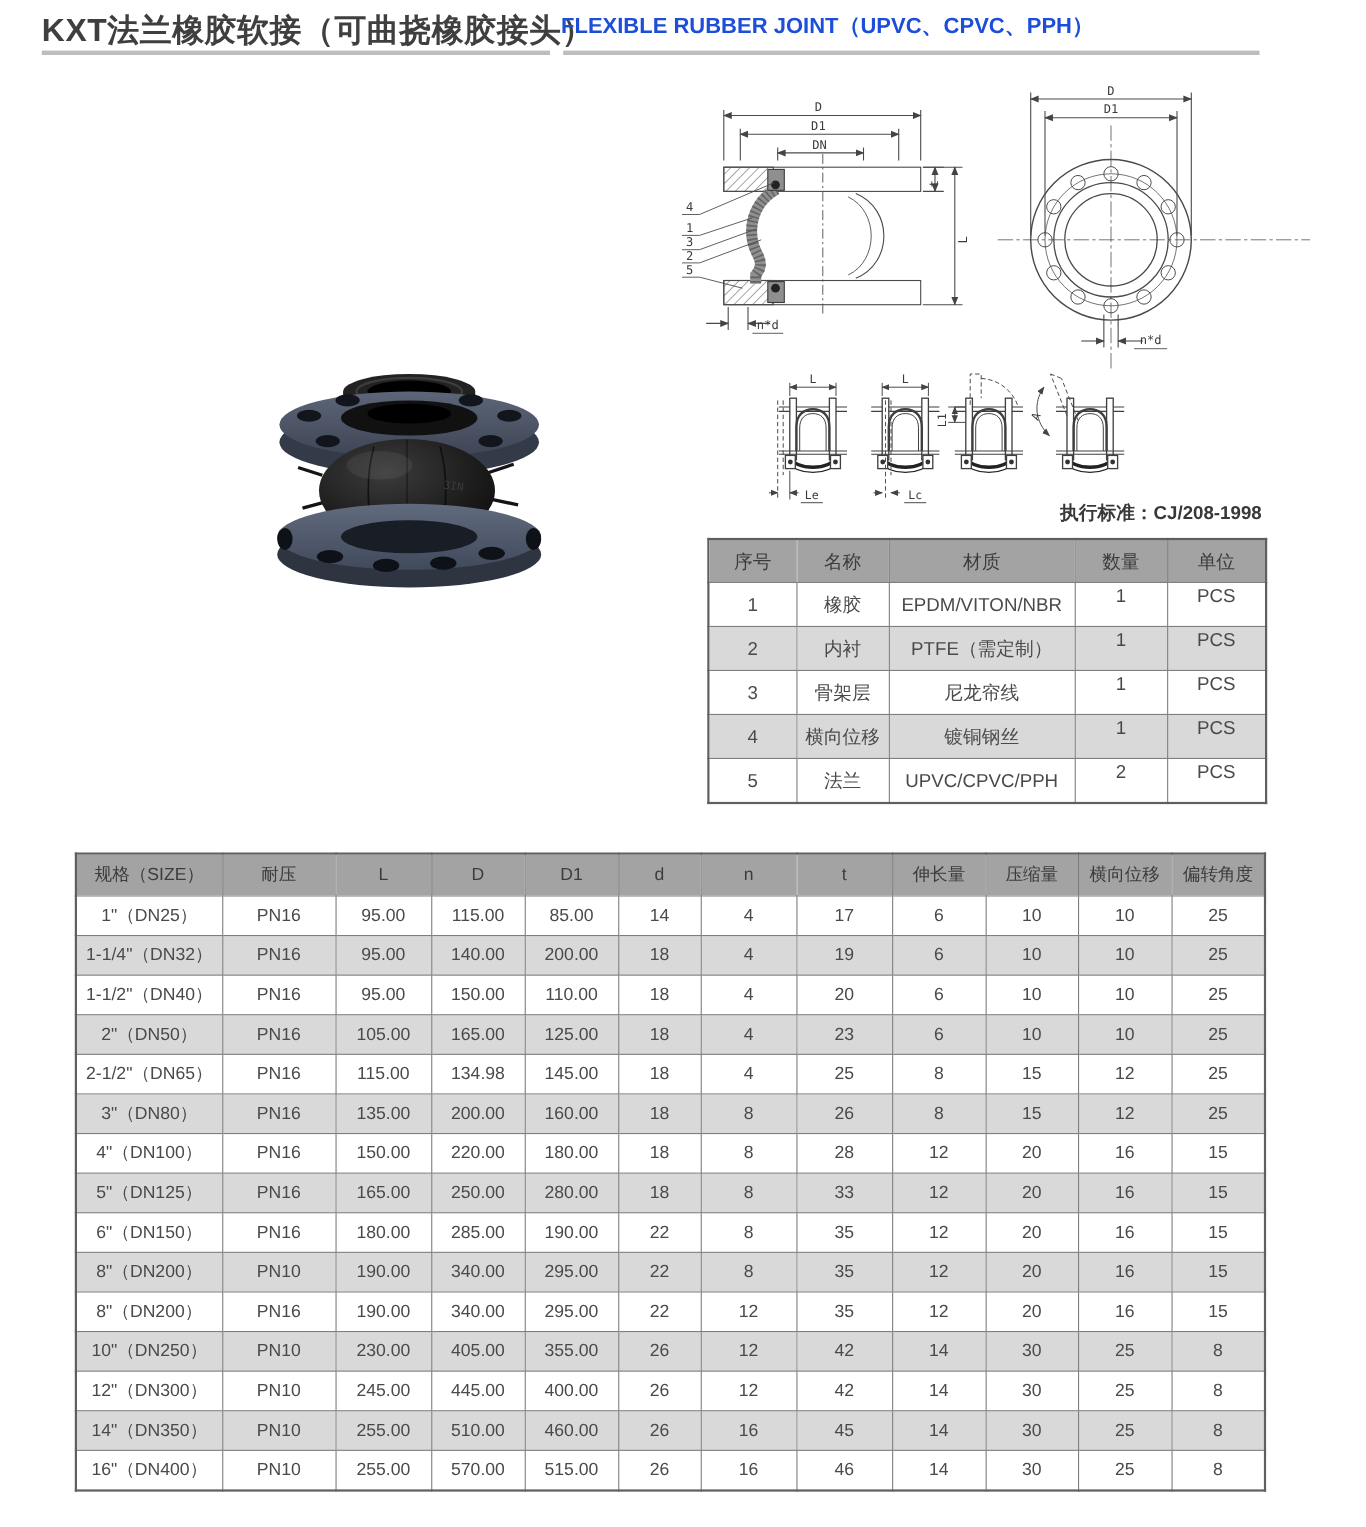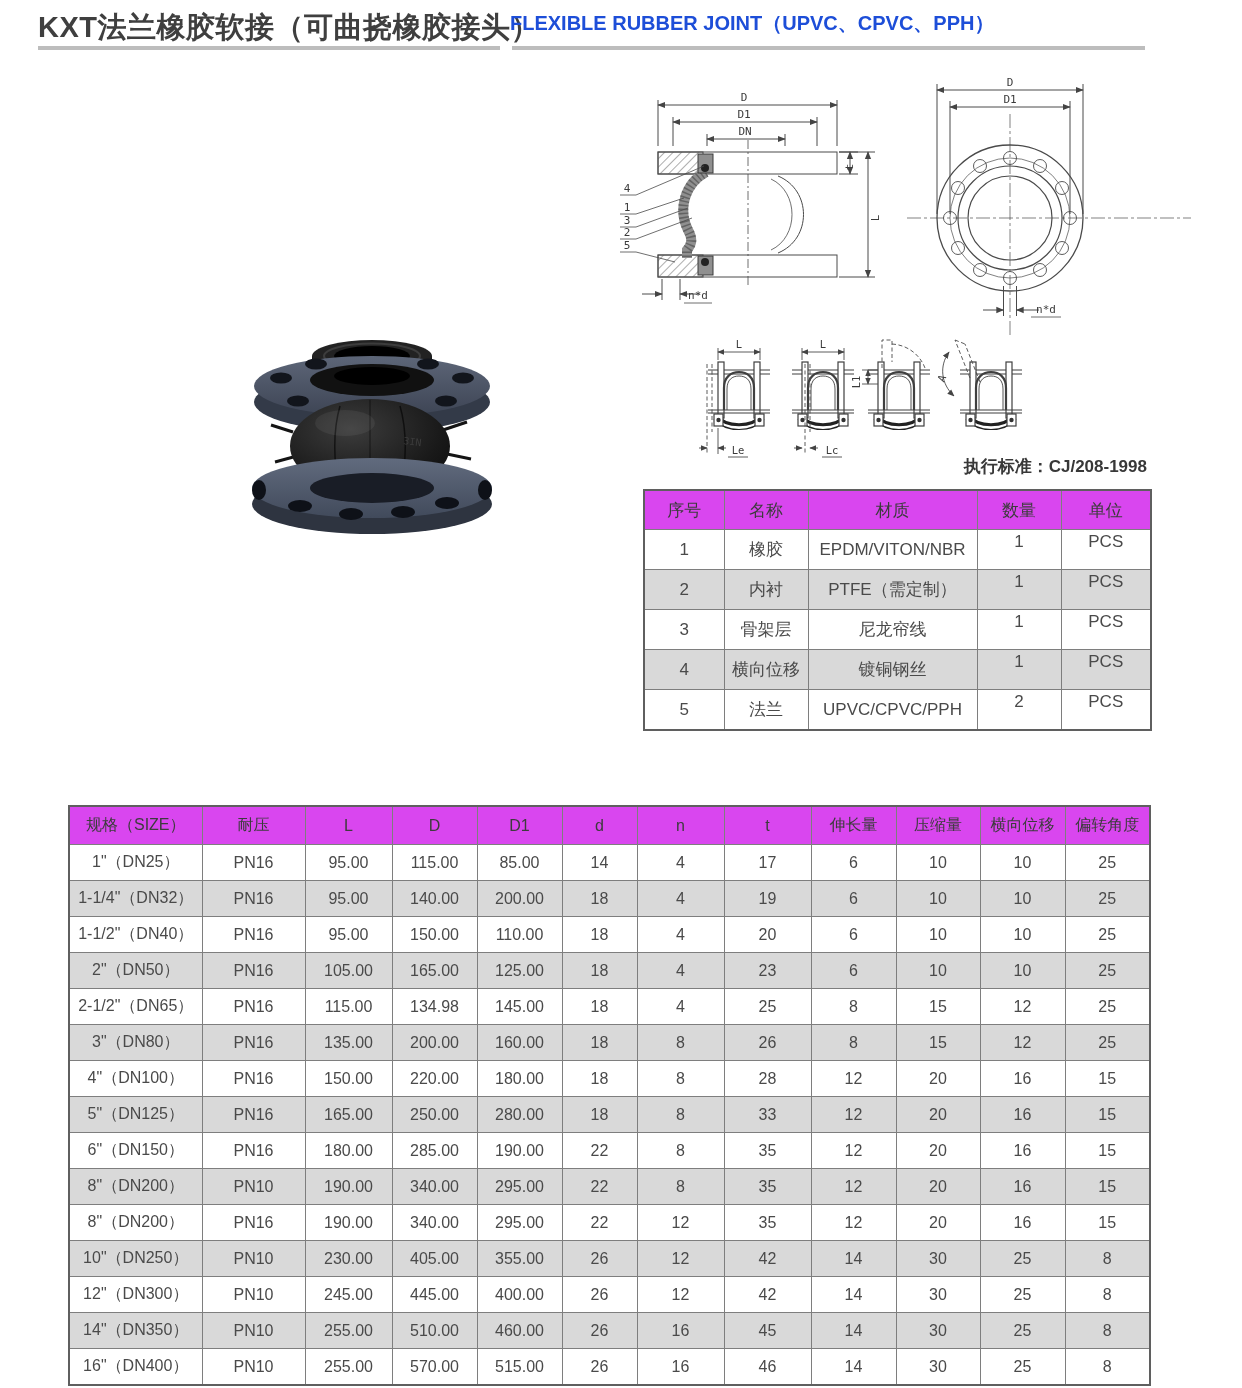--- a/index.html
+++ b/index.html
@@ -12,27 +12,27 @@
   .title-cn{position:absolute;left:38px;top:8px;font-size:29px;font-weight:bold;color:#3f3f3f;white-space:nowrap;letter-spacing:0.5px;}
   .title-en{position:absolute;left:510px;top:10px;font-size:20px;font-weight:bold;color:#1d4ed8;white-space:nowrap;}
   .rule{position:absolute;top:46px;height:4px;background:#bdbdbd;}
   .rule.left{left:38px;width:462px;}
   .rule.right{left:512px;width:633px;}
   
   .standard-note{position:absolute;top:455px;right:95px;font-size:17px;font-weight:bold;color:#383838;}
   
   table{border-collapse:collapse;position:absolute;table-layout:fixed;background:#fff;}
   th,td{border:1px solid #7e7e7e;text-align:center;vertical-align:middle;overflow:hidden;padding:0;}
-  th{background:#d946ef;font-weight:normal;color:#3c3c3c;}
+  th{background:#a3a3a3;font-weight:normal;color:#3c3c3c;}
   tbody tr:nth-child(even) td{background:#d9d9d9;}
   .parts-table{left:643px;top:489px;width:507px;font-size:17px;border:2px solid #5f5f5f;}
   .parts-table th{height:38px;font-size:17px;}
   .parts-table td{height:37px;}
   .parts-table td:nth-child(n+4){vertical-align:top;padding-top:2px;}
-  .spec-table{left:68px;top:805px;width:1081px;font-size:16px;border:2px solid #5f5f5f;}
+  .spec-table{left:68px;top:775px;width:1081px;font-size:16px;border:2px solid #5f5f5f;}
   .spec-table th{height:37px;font-size:16px;}
   .spec-table td{height:35px;}
   
   .dwg{position:absolute;}
   .dwg text{font-family:"DejaVu Sans Mono","Liberation Mono",monospace;fill:#3b3b3b;}
 </style>
 </head>
 <body>
 
 <span class="title-cn">KXT法兰橡胶软接（可曲挠橡胶接头）</span>

